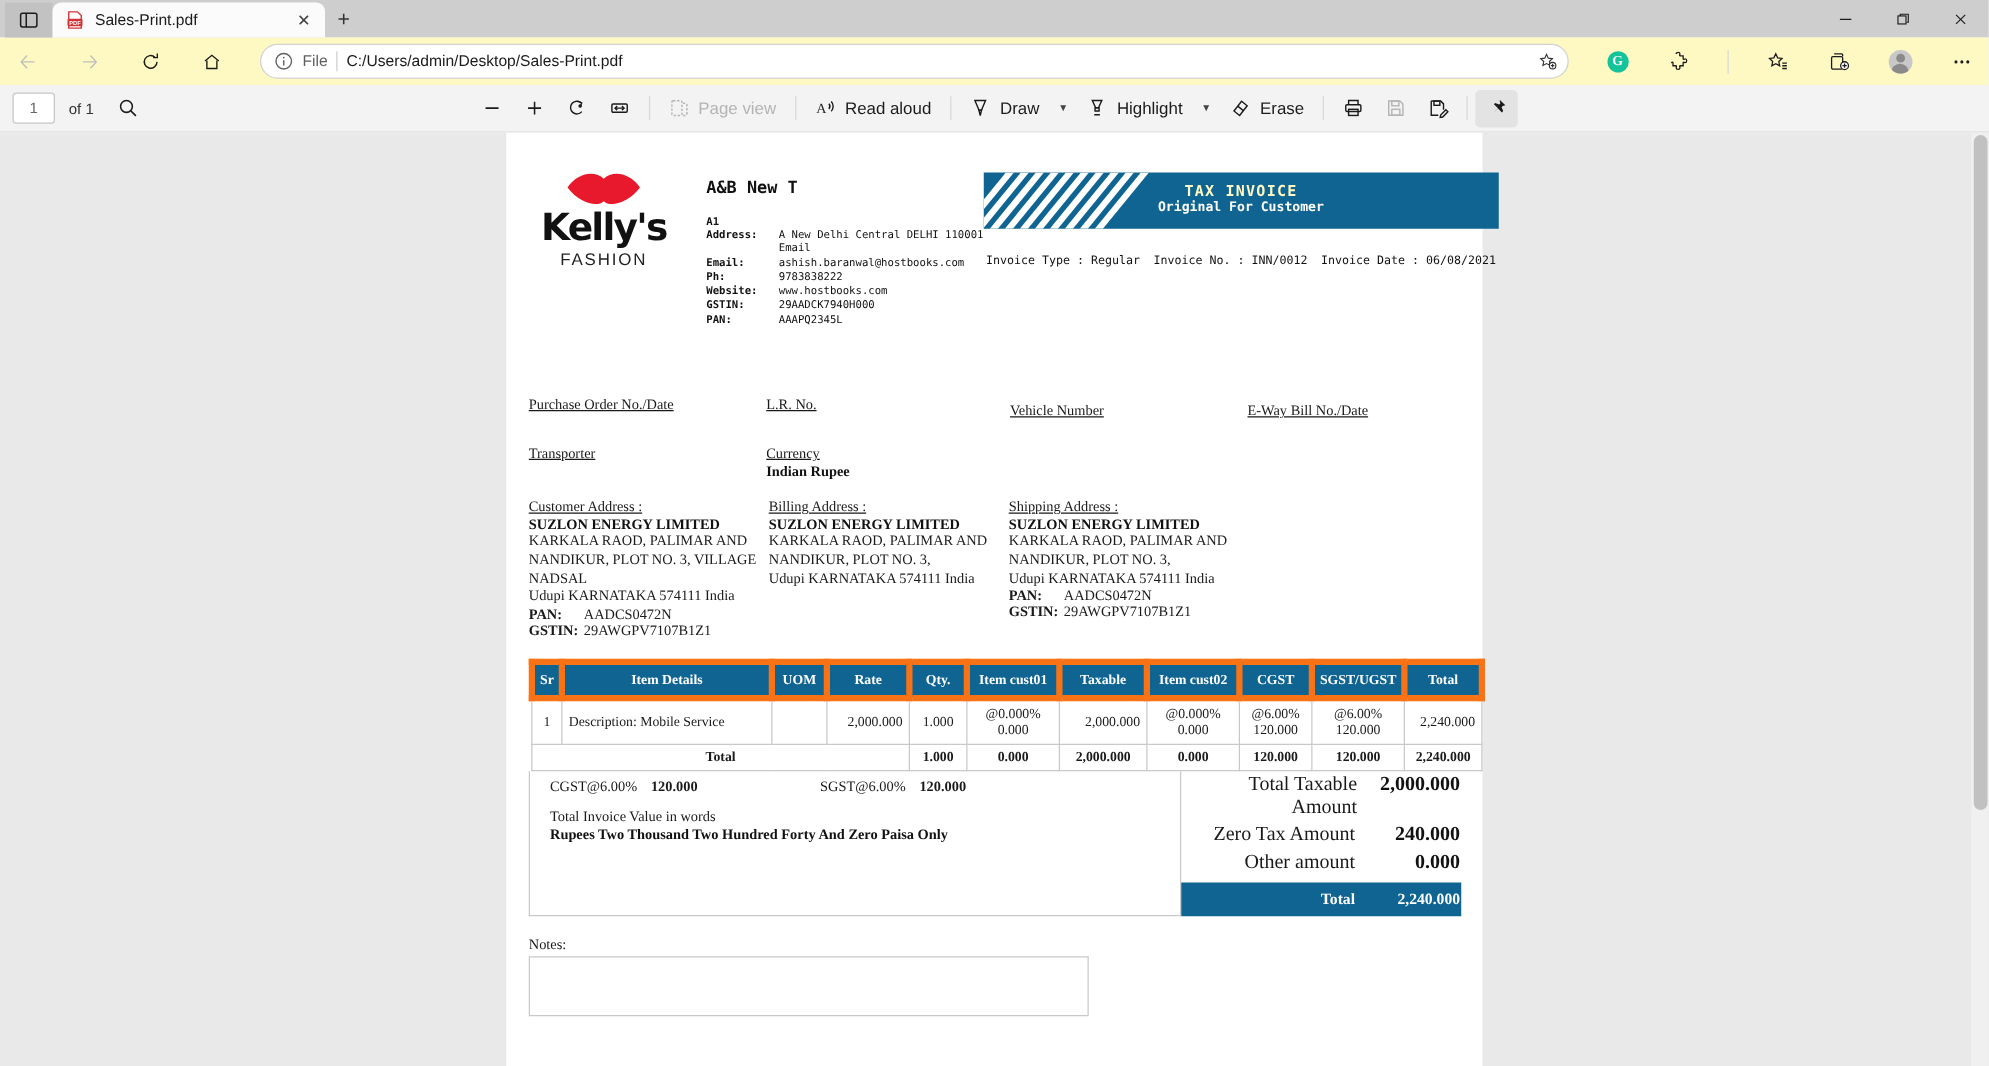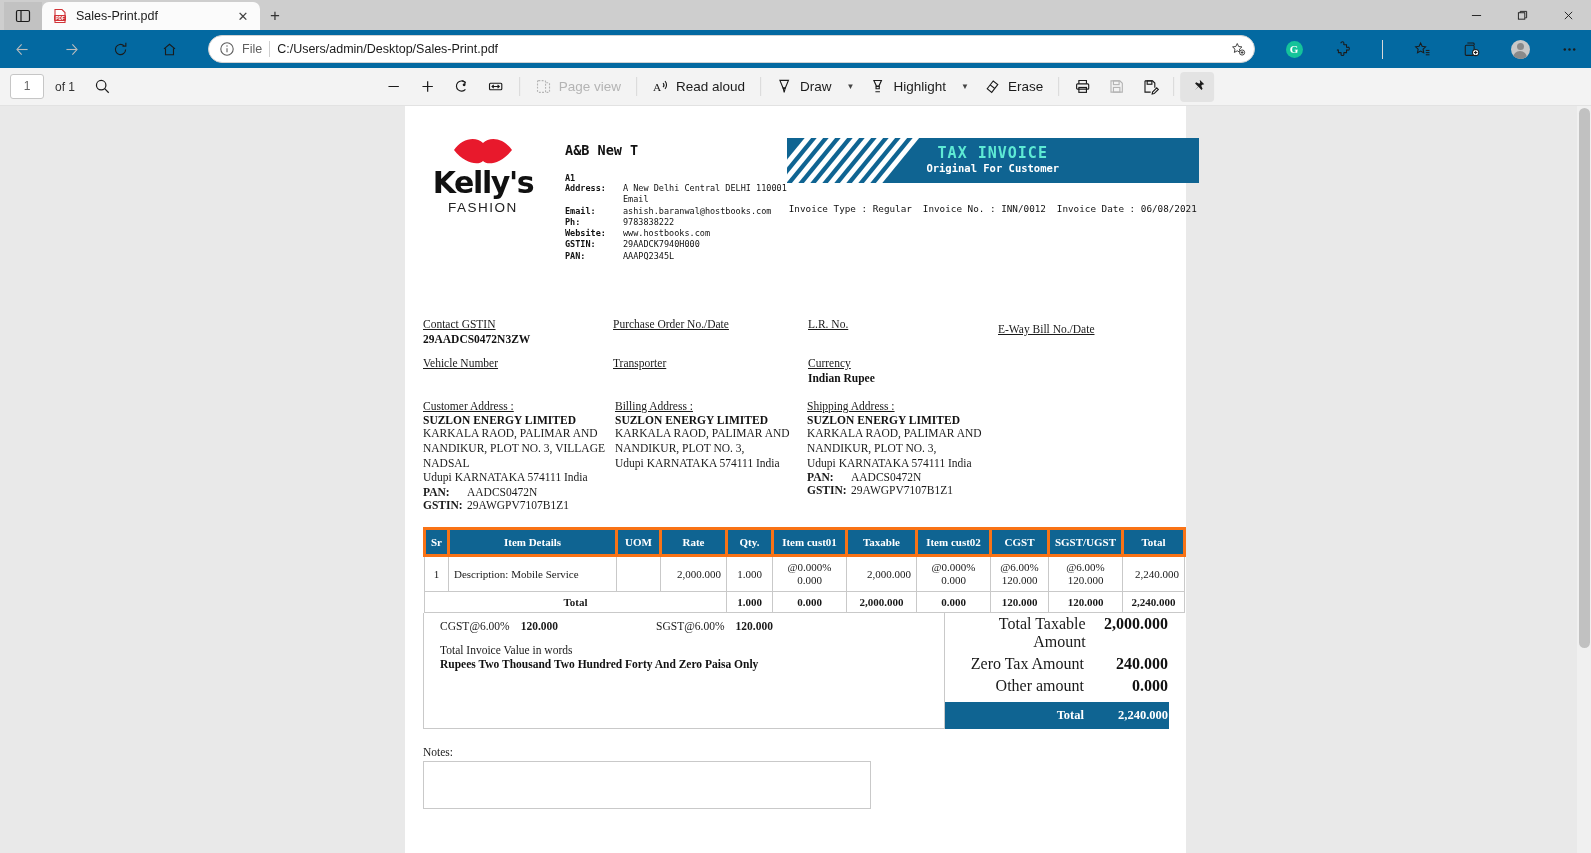--- a/index.html
+++ b/index.html
@@ -52,21 +52,21 @@
     margin-left: auto; display: flex; height: 30px;
   }
   .winbtn {
     width: 46px; height: 30px;
     display: flex; align-items: center; justify-content: center;
     color: #1b1b1b;
   }
   .winbtn svg { width: 11px; height: 11px; }
 
   .navbar {
-    height: 38px; background: #0369a1;
+    height: 38px; background: #fef9c3;
     display: flex; align-items: center;
     padding: 0 6px; gap: 17px;
   }
   .navbtn {
     width: 32px; height: 30px; border-radius: 4px;
     display: flex; align-items: center; justify-content: center;
     color: #1b1b1b;
   }
   .navbtn.disabled { color: #bdbdbd; }
   .navbtn svg { width: 17px; height: 17px; }
@@ -217,21 +217,21 @@
     height: 45px; background: #0f6492;
     position: relative; overflow: hidden;
     display: flex; align-items: center; justify-content: center;
     flex-direction: column;
   }
   .banner-stripes {
     position: absolute; left: 0; top: 0; height: 100%; width: 135px;
   }
   .banner-title {
     font-family: "DejaVu Sans Mono", monospace;
-    font-weight: bold; font-size: 15px; color: #5eead4;
+    font-weight: bold; font-size: 12px; color: #fef9c3;
     letter-spacing: 1px; line-height: 1.1; z-index:2;
   }
   .banner-sub {
     font-family: "DejaVu Sans Mono", monospace;
     font-size: 10.5px; color: #fff; font-weight: bold;
     line-height: 1.3; z-index:2;
   }
   .banner-meta {
     display: flex; margin-top: 20px;
     font-family: "DejaVu Sans Mono", monospace;
@@ -274,21 +274,21 @@
 
   
   .items {
     margin-top: 16px; width: 746px;
     border-collapse: collapse;
     table-layout: fixed;
   }
   .items th {
     background: #0f6492; color: #fff;
     font-size: 11px; font-weight: bold;
-    padding: 6px 3px; border: 3px solid #f97316;
+    padding: 6px 3px; border: 5px solid #f97316;
     text-align: center;
   }
   .items td {
     font-size: 11px; padding: 4px 5px;
     border: 1px solid #c9c9c9; color: #1a1a1a;
   }
   .items td.c { text-align: center; }
   .items td.r { text-align: right; }
   .items tr.totrow td {
     font-weight: bold; text-align: center;
@@ -642,37 +642,33 @@
         <div class="banner-meta" id="banner-meta">
             <span>Invoice Type : Regular</span>
             <span>Invoice No. : INN/0012</span>
             <span>Invoice Date : 06/08/2021</span>
           </div>
       </div>
     </div>
 
     <div class="fieldgrid" id="field-grid">
         <div class="fcell">
-          <div class="flabel">Contact GSTIN</div>
-          <div class="fval">29AADCS0472N3ZW</div>
-        </div>
-        <div class="fcell">
           <div class="flabel">Purchase Order No./Date</div>
           <div class="fval"></div>
         </div>
         <div class="fcell">
           <div class="flabel">L.R. No.</div>
           <div class="fval"></div>
         </div>
         <div class="fcell row2">
+          <div class="flabel">Vehicle Number</div>
+          <div class="fval"></div>
+        </div>
+        <div class="fcell row2">
           <div class="flabel">E-Way Bill No./Date</div>
-          <div class="fval"></div>
-        </div>
-        <div class="fcell row2">
-          <div class="flabel">Vehicle Number</div>
           <div class="fval"></div>
         </div>
         <div class="fcell row2">
           <div class="flabel">Transporter</div>
           <div class="fval"></div>
         </div>
         <div class="fcell row2">
           <div class="flabel">Currency</div>
           <div class="fval">Indian Rupee</div>
         </div>

